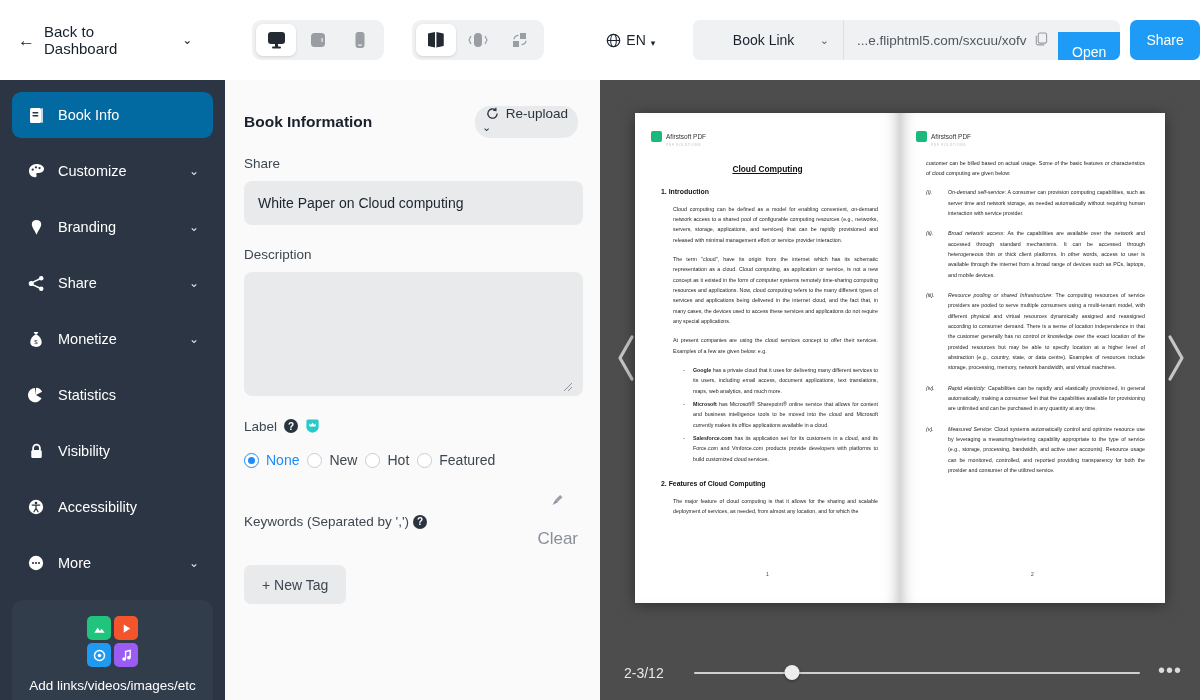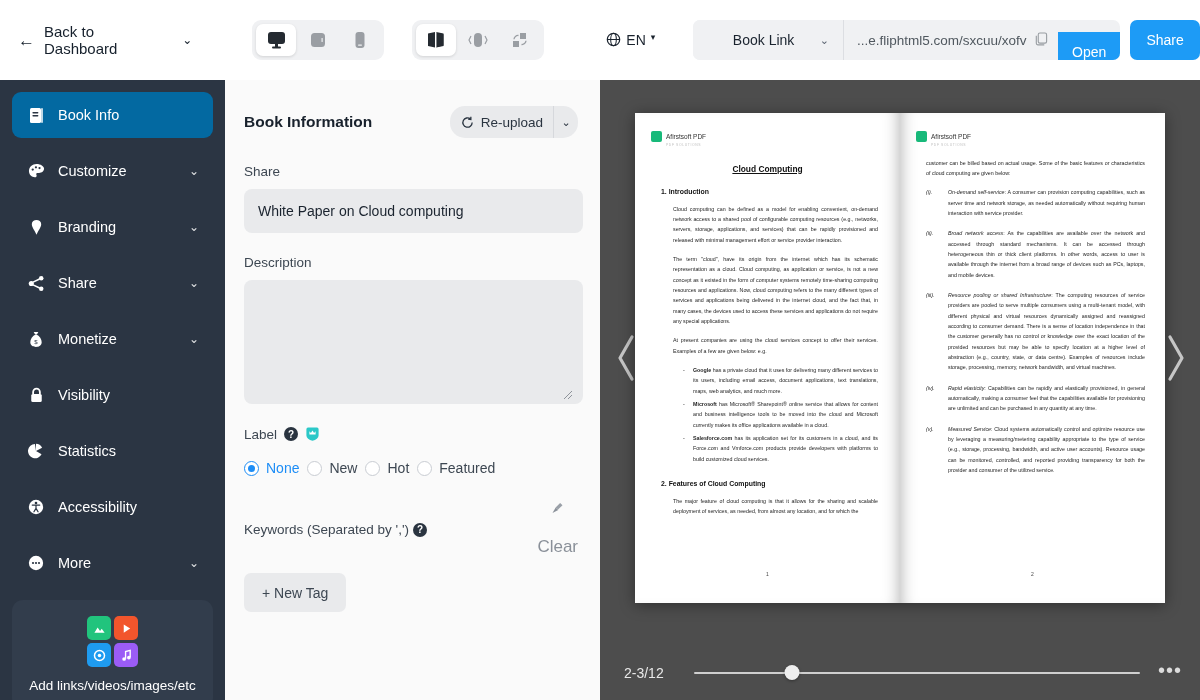--- a/index.html
+++ b/index.html
@@ -31,21 +31,21 @@
   }
   .seg-btn {
     width: 40px; height: 32px; border-radius: 7px;
     display: flex; align-items: center; justify-content: center;
     cursor: pointer; background: transparent;
   }
   .seg-btn.active { background: #ffffff; box-shadow: 0 1px 3px rgba(0,0,0,.13); }
   .seg-btn svg { display: block; }
 
   .lang {
-    display: flex; align-items: flex-start; gap: 5px;
+    display: flex; align-items: flex-end; gap: 5px;
     font-size: 14px; color: #1a232e; cursor: pointer;
   }
   .lang .caret { font-size: 9px; }
 
   .linkbar {
     display: flex; align-items: stretch; height: 40px;
     border-radius: 7px; overflow: hidden; background: #f0f1f3;
   }
   .link-select {
     display: flex; align-items: center; justify-content: space-between;
@@ -111,26 +111,26 @@
   .pic-mus { background: #9b5cf6; }
   .promo-txt { font-size: 13.5px; color: #fff; line-height: 1.25; }
 
   
   .form-panel {
     width: 375px; min-width: 375px; background: #fafafa;
     padding: 20px 22px 0 19px; overflow: hidden;
   }
   .form-head {
     display: flex; align-items: center; justify-content: space-between;
-    margin-bottom: 26px; margin-top: 6px;
+    margin-bottom: 18px; margin-top: 6px;
   }
   .form-title { font-size: 15.5px; font-weight: bold; color: #18212c; }
   .reupload {
     display: flex; align-items: stretch; background: #e9eaec;
-    border-radius: 15px; height: 32px; overflow: hidden; cursor: pointer;
+    border-radius: 15px; height: 32px; overflow: hidden; cursor: pointer; flex-direction: column;
   }
   .reupload-main {
     display: flex; align-items: center; gap: 7px;
     padding: 0 10px 0 11px; font-size: 13.5px; color: #2a3440;
   }
   .reupload-sep { width: 1px; background: #d6d8dc; }
   .reupload-caret {
     width: 24px; display: flex; align-items: center; justify-content: center;
     font-size: 11px; color: #2a3440;
   }
@@ -445,37 +445,37 @@
             <path d="M7.5 3.4 C3.4 5.4 1.4 8.6 1.4 12 c0 3.4 2.8 5 6.1 5 s6.1-1.6 6.1-5 c0-3.4-2-6.6-6.1-8.6z" fill="#fff"></path>
             <text x="7.5" y="13.6" font-size="6.5" fill="#2b3543" text-anchor="middle" font-family="Liberation Sans">$</text>
           </svg>
         </span>
         <span class="nav-label">Monetize</span>
         <span class="nav-caret">⌄</span>
       </div>
 
       <div class="nav-item">
         <span class="nav-ic">
-          <svg width="15" height="17" viewBox="0 0 16 18">
-            <path d="M4.4 7.6 V5.2 a3.6 3.6 0 0 1 7.2 0 V7.6" fill="none" stroke="#fff" stroke-width="1.9"></path>
-            <rect x="2.4" y="7.4" width="11.2" height="8.6" rx="1.6" fill="#fff"></rect>
-          </svg>
-        </span>
-        <span class="nav-label">Visibility</span>
-      </div>
-
-      <div class="nav-item">
-        <span class="nav-ic">
           <svg width="16" height="16" viewBox="0 0 17 17">
             <path d="M8.5 8.5 L8.5 .9 A7.6 7.6 0 0 1 15 5 Z" fill="#fff"></path>
             <path d="M8.5 8.5 L15 5 A7.6 7.6 0 1 1 8.5 .9 Z" fill="#fff" opacity=".0"></path>
             <path d="M7.4 1 A7.6 7.6 0 1 0 14.4 12 L8.5 8.5 Z" fill="#fff"></path>
           </svg>
         </span>
         <span class="nav-label">Statistics</span>
+      </div>
+
+      <div class="nav-item">
+        <span class="nav-ic">
+          <svg width="15" height="17" viewBox="0 0 16 18">
+            <path d="M4.4 7.6 V5.2 a3.6 3.6 0 0 1 7.2 0 V7.6" fill="none" stroke="#fff" stroke-width="1.9"></path>
+            <rect x="2.4" y="7.4" width="11.2" height="8.6" rx="1.6" fill="#fff"></rect>
+          </svg>
+        </span>
+        <span class="nav-label">Visibility</span>
       </div>
 
       <div class="nav-item">
         <span class="nav-ic">
           <svg width="16" height="16" viewBox="0 0 17 17">
             <circle cx="8.5" cy="8.5" r="7.6" fill="#fff"></circle>
             <circle cx="8.5" cy="4.3" r="1.4" fill="#2b3543"></circle>
             <path d="M4.5 6.4 H12.5 M8.5 6.4 V10 M8.5 10 L6.3 13.6 M8.5 10 L10.7 13.6" stroke="#2b3543" stroke-width="1.3" fill="none" stroke-linecap="round"></path>
           </svg>
         </span>

